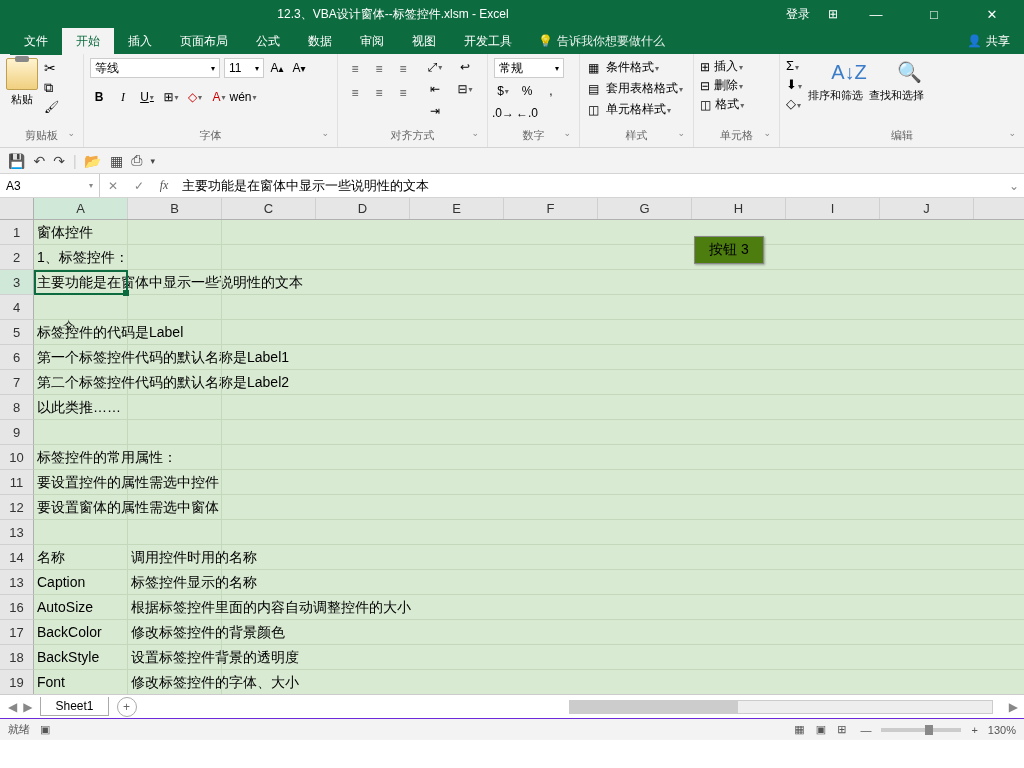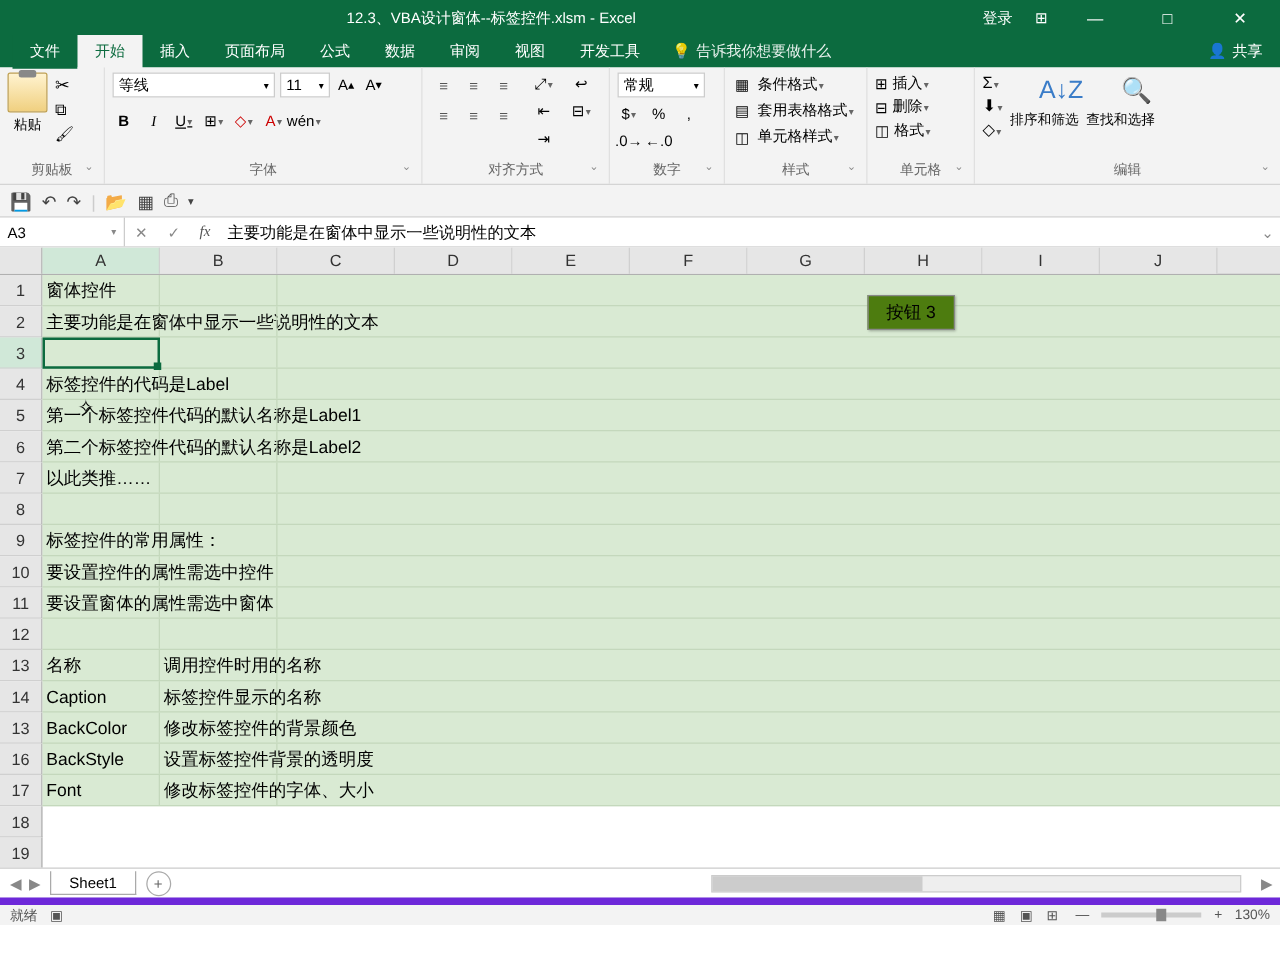--- a/index.html
+++ b/index.html
@@ -103,21 +103,21 @@
 
 
 .sheet-tabs-row { height: 24px; border-top: 1px solid #ccc; display: flex; align-items: center; }
 .sheet-nav { padding: 0 8px; color: #888; display: flex; gap: 6px; }
 .sheet-tab { border: 1px solid #aaa; border-top: none; background: #fff; padding: 2px 14px; font-size: 12px; cursor: pointer; }
 .sheet-add { width: 20px; height: 20px; border: 1px solid #aaa; border-radius: 50%; margin-left: 8px; text-align: center; line-height: 18px; cursor: pointer; color: #666; }
 .hscroll { flex: 1; margin: 0 10px; height: 14px; background: #eee; border: 1px solid #ccc; position: relative; }
 .hscroll-thumb { position: absolute; left: 0; top: 0; bottom: 0; width: 40%; background: #ccc; }
 
 
-.status-bar { height: 22px; background: #f3f3f3; border-top: 6px solid #6d28d9; display: flex; align-items: center; font-size: 11px; color: #555; padding: 0 8px; }
+.status-bar { height: 22px; background: #f3f3f3; border-top: 1px solid #6d28d9; display: flex; align-items: center; font-size: 11px; color: #555; padding: 0 8px; }
 .status-right { margin-left: auto; display: flex; align-items: center; gap: 10px; }
 .view-btns span { padding: 0 4px; cursor: pointer; }
 .zoom-slider { width: 80px; height: 4px; background: #ccc; position: relative; }
 .zoom-slider::before { content: ""; position: absolute; left: 55%; top: -3px; width: 8px; height: 10px; background: #888; }
 </style>
 </head>
 <body>
 
 <div class="title-bar">
   <div class="title-center">12.3、VBA设计窗体--标签控件.xlsm  -  Excel</div>
@@ -379,20 +379,24 @@
       </div>
       <div class="row">
         <div class="row-h">19</div>
       </div>
       <div class="cells-area">
         <div class="cell-row">
           <div class="cell colA">窗体控件</div>
           <div class="cell colB" style="overflow: visible;"></div>
         </div>
         <div class="cell-row">
+          <div class="cell colA">1、标签控件：</div>
+          <div class="cell colB" style="overflow: visible;"></div>
+        </div>
+        <div class="cell-row">
           <div class="cell colA" style="overflow: visible;">主要功能是<span>在窗体中显示一些说明性的文本</span></div>
           <div class="cell colB" style="overflow: visible;"></div>
         </div>
         <div class="cell-row">
           <div class="cell colA"></div>
           <div class="cell colB" style="overflow: visible;"></div>
         </div>
         <div class="cell-row">
           <div class="cell colA">标签控件的代码是Label</div>
           <div class="cell colB" style="overflow: visible;"></div>
@@ -429,20 +433,24 @@
           <div class="cell colA"></div>
           <div class="cell colB" style="overflow: visible;"></div>
         </div>
         <div class="cell-row">
           <div class="cell colA">名称</div>
           <div class="cell colB" style="overflow: visible;">调用控件时用的名称</div>
         </div>
         <div class="cell-row">
           <div class="cell colA">Caption</div>
           <div class="cell colB" style="overflow: visible;">标签控件显示的名称</div>
+        </div>
+        <div class="cell-row">
+          <div class="cell colA">AutoSize</div>
+          <div class="cell colB" style="overflow: visible;">根据标签控件里面的内容自动调整控件的大小</div>
         </div>
         <div class="cell-row">
           <div class="cell colA">BackColor</div>
           <div class="cell colB" style="overflow: visible; text-align: right;">修改标签控件的背景颜色</div>
         </div>
         <div class="cell-row">
           <div class="cell colA">BackStyle</div>
           <div class="cell colB" style="overflow: visible;">设置标签控件背景的透明度</div>
         </div>
         <div class="cell-row">

